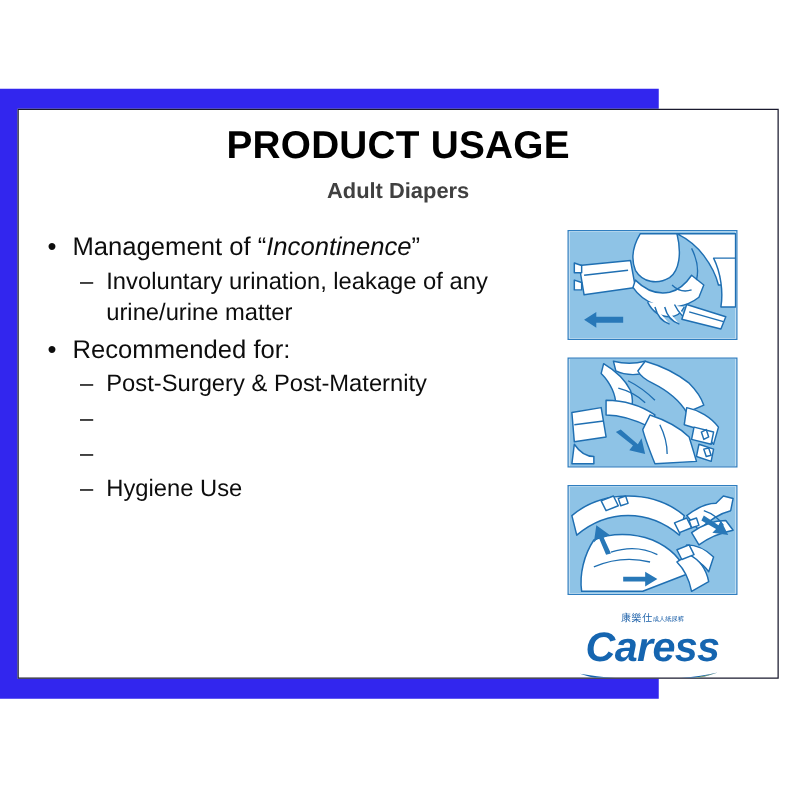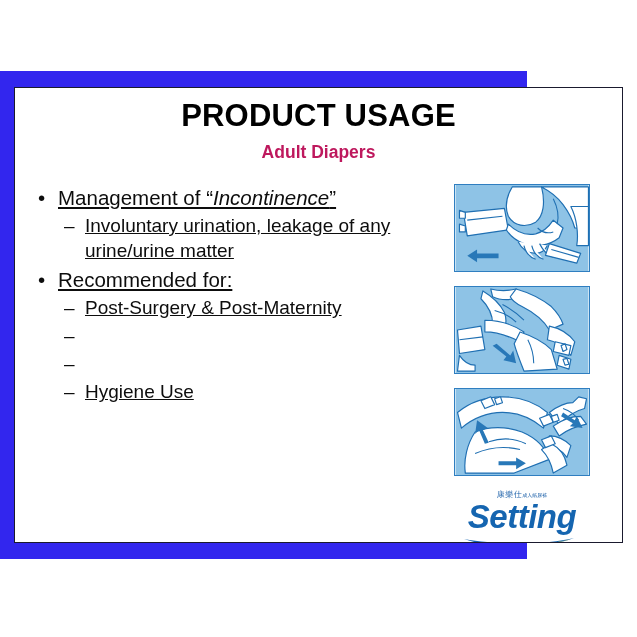--- a/index.html
+++ b/index.html
@@ -54,21 +54,21 @@
     letter-spacing: 0.2px;
   }
   .subtitle {
     position: absolute;
     left: 0;
     top: 54px;
     width: 100%;
     text-align: center;
     font-size: 17.5px;
     font-weight: bold;
-    color: #be185d;
+    color: #404040;
   }
   
   .body-list {
     position: absolute;
     left: 23px;
     top: 96px;
     width: 410px;
   }
   .li {
     display: flex;
@@ -87,21 +87,20 @@
   .marker {
     flex: 0 0 auto;
     width: 20px;
     text-align: left;
     line-height: 1.32;
   }
   .li.lvl2 .marker { width: 21px; }
   .li-text {
     flex: 1 1 auto;
     line-height: 1.32;
-    text-decoration: underline;
   }
   .li-text em {
     font-style: italic;
   }
   
   .figure-col {
     position: absolute;
     left: 439px;
     top: 96px;
     width: 140px;
@@ -275,21 +274,21 @@
               <path d="M110 20 C116 22 122 26 126 32"></path>
             </g>
             <path d="M30 56 L24 42 L20 46 L22 32 L33 40 L28 42 L34 55 Z" fill="#2878B8"></path>
             <path d="M44 74 L62 74 L62 70 L72 76 L62 82 L62 78 L44 78 Z" fill="#2878B8"></path>
             <path d="M110 24 L122 32 L124 28 L130 40 L117 38 L120 35 L108 28 Z" fill="#2878B8"></path>
           </svg>
         </div>
 
         <div class="brand">
           <div class="brand-cn"><span>康樂仕</span><span class="cn-small">成人紙尿裤</span></div>
-          <div class="brand-word">Setting</div>
+          <div class="brand-word">Caress</div>
           <svg class="brand-swoosh" viewBox="0 0 120 14" xmlns="http://www.w3.org/2000/svg">
             <path d="M2 3 C30 13 80 14 112 2 C84 9 36 9 2 3 Z" fill="#1565B0"></path>
             <path d="M18 8 C44 14 82 12 112 2 C86 10 48 12 18 8 Z" fill="#E3D43C"></path>
           </svg>
         </div>
 
       </div>
 
     </div>
   </div>

